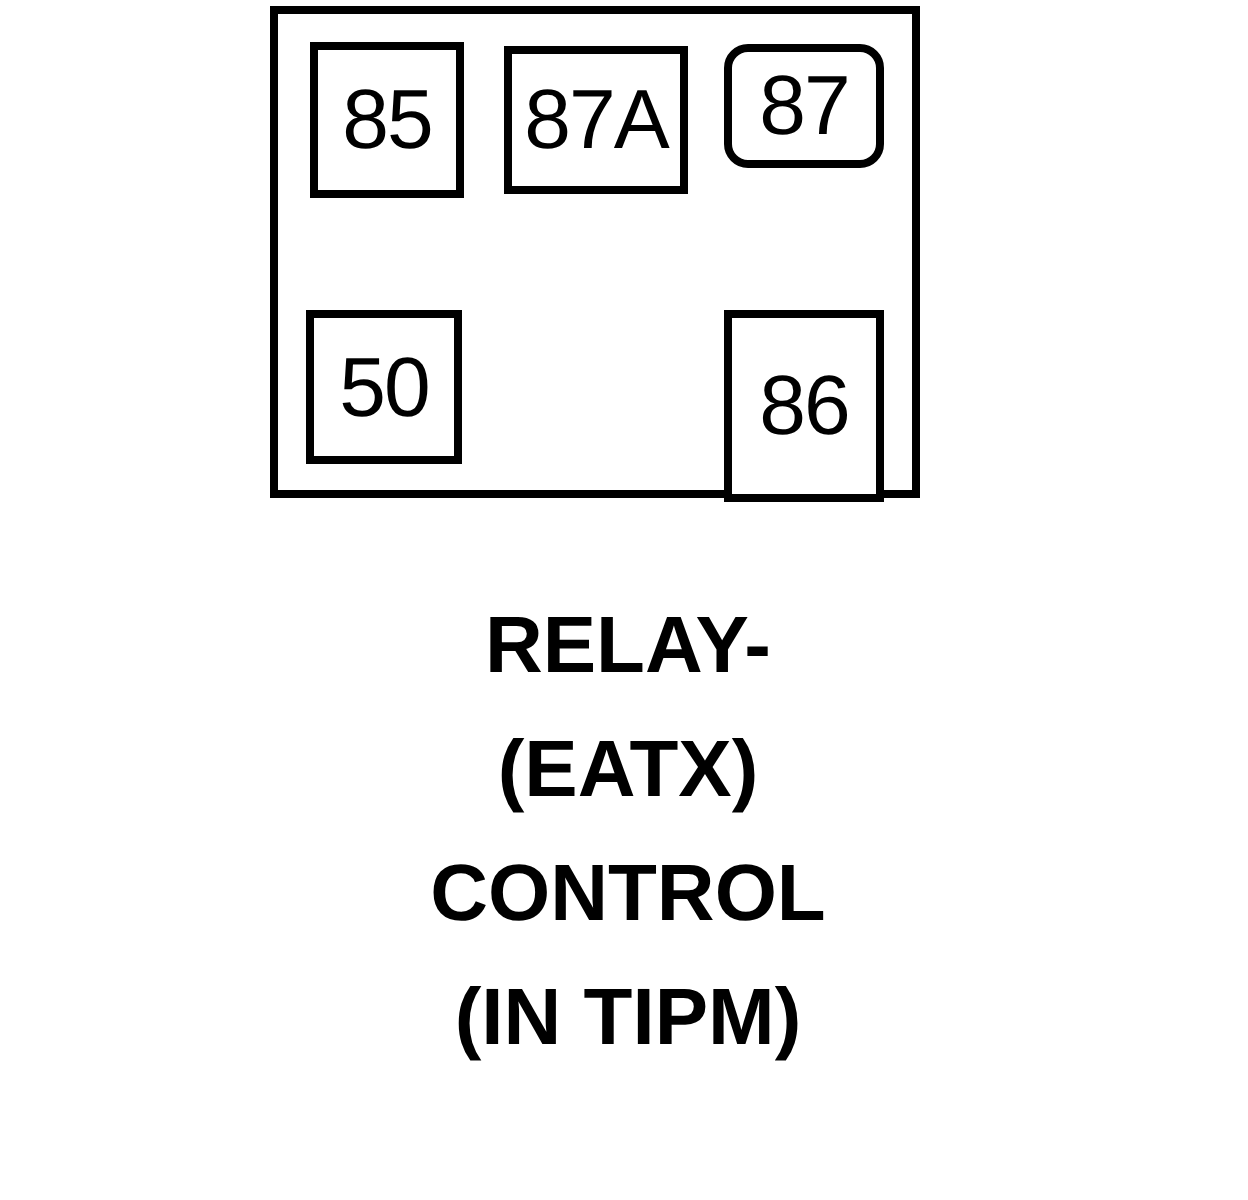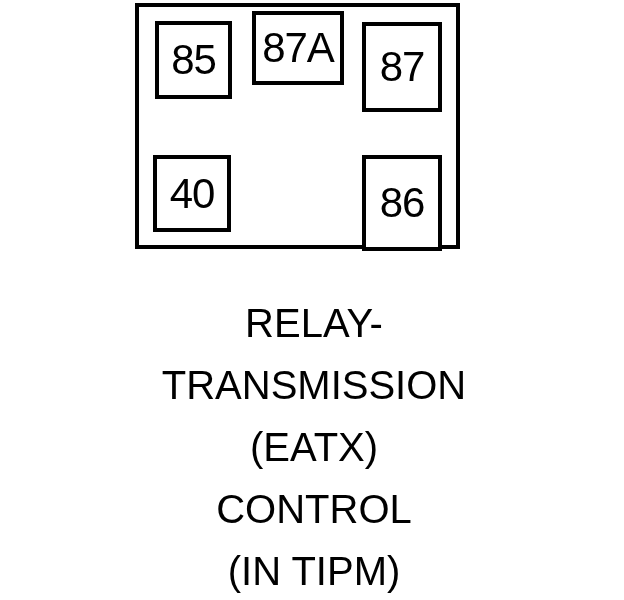--- a/index.html
+++ b/index.html
@@ -33,35 +33,35 @@
     align-items: center;
     justify-content: center;
     font-size: 42px;
     font-weight: 400;
     line-height: 1;
     letter-spacing: -1px;
     background: #ffffff;
   }
   
   .t85  { left: 16px;  top: 14px;  width: 77px; height: 78px; }
-  .t87a { left: 113px; top: 4px;  width: 92px; height: 74px; }
-  .t87  { left: 223px; top: 15px;  width: 80px; height: 90px; }
+  .t87a { left: 113px; top: 16px;  width: 92px; height: 74px; }
+  .t87  { left: 223px; top: 15px;  width: 80px; height: 62px; border-radius: 12px; }
   .t30  { left: 14px;  top: 148px; width: 78px; height: 77px; }
   .t86  { left: 223px; top: 148px; width: 80px; height: 96px; }
 
   .caption {
     position: absolute;
     left: 0;
     top: 292px;
     width: 596px;
     text-align: center;
   }
   .caption-line {
     font-size: 40px;
-    font-weight: 400;
+    font-weight: 700;
     line-height: 62px;
     white-space: nowrap;
     margin-left: 32px;
   }
 </style>
 </head>
 <body>
 
 <div>
 
@@ -69,28 +69,27 @@
     <div class="terminal t85">
       <span>85</span>
     </div>
     <div class="terminal t87a">
       <span>87A</span>
     </div>
     <div class="terminal t87">
       <span>87</span>
     </div>
     <div class="terminal t30">
-      <span>40</span>
+      <span>50</span>
     </div>
     <div class="terminal t86">
       <span>86</span>
     </div>
   </div>
 
   <div class="caption">
     <div class="caption-line">RELAY-</div>
-    <div class="caption-line">TRANSMISSION</div>
     <div class="caption-line">(EATX)</div>
     <div class="caption-line">CONTROL</div>
     <div class="caption-line">(IN TIPM)</div>
   </div>
 
 </div>
 
 </body></html>

